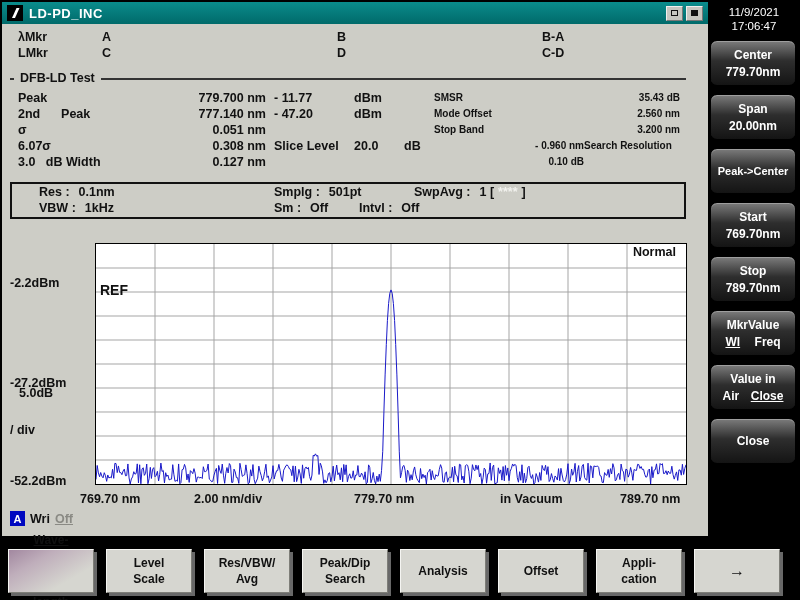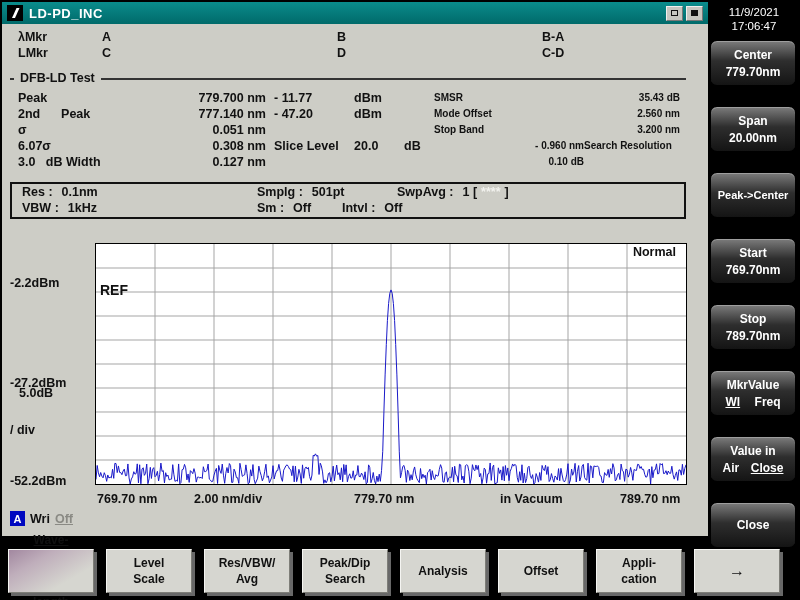--- a/index.html
+++ b/index.html
@@ -44,47 +44,47 @@
   .mleft .c3 { padding-left:8px; }
   .mright { position:absolute; left:432px; top:66px; display:grid;
     grid-template-columns:150px 96px;
     font-weight:bold; font-size:10px; line-height:16px; white-space:pre; }
   .mright .c2 { text-align:right; }
 
   .sbox { position:absolute; left:8px; top:158px; width:676px; height:37px;
     border:2px solid #111; font-weight:bold; font-size:12.5px; }
   .sbox .srow { position:absolute; left:0; right:0; height:16px; }
   .srow1 { top:1px; } .srow2 { top:17px; }
-  .sg { position:absolute; white-space:pre; }
+  .sg { position:absolute; white-space:pre;margin-left:17px; }
   .p1 { left:10px; } .p2 { left:245px; } .p3 { left:385px; } .p3b { left:330px; }
   .sg .val { margin-left:9px; }
   .stars { color:#f2f2ee; margin:0 4px; }
 
   
   .plot { position:absolute; left:93px; top:219px; width:592px; height:242px;
     background:#fff; border:1px solid #000; }
   .plot svg { position:absolute; left:0; top:0; width:100%; height:100%; }
   .normal { position:absolute; right:10px; top:1px; font-weight:bold; font-size:12.5px; }
   .ref { position:absolute; left:4px; top:38px; font-size:14px; font-weight:bold; }
 
   .ylab { position:absolute; left:8px; font-weight:bold; font-size:12.5px; }
   .y1 { top:252px; } .y2 { top:352px; } .y3 { top:362px;margin-left:9px; } .y4 { top:399px; } .y5 { top:450px; }
 
   .xlab { position:absolute; top:468px; font-weight:bold; font-size:12.5px; }
-  .x1 { left:78px;margin-left:17px; } .x2 { left:192px; } .x3 { left:352px; } .x4 { left:498px; } .x5 { left:618px; }
+  .x1 { left:78px; } .x2 { left:192px; } .x3 { left:352px; } .x4 { left:498px; } .x5 { left:618px; }
 
   .tstatus { position:absolute; left:8px; top:487px; display:flex; align-items:center;
     gap:5px; font-weight:bold; font-size:12.5px; }
   .tbox { width:15px; height:15px; background:#0008c0; color:#fff; font-size:11px;
     display:flex; align-items:center; justify-content:center; }
   .toff { color:#8a8a84; text-decoration:underline; }
 
   
   .sidebar { position:absolute; left:710px; top:40px; width:86px;
-    display:flex; flex-direction:column; gap:20px; }
+    display:flex; flex-direction:column; gap:8px; }
   .skey { height:46px; border-radius:7px; border:1px solid #000;
     background:linear-gradient(#7c7c7c,#2e2e2e 45%,#141414);
     box-shadow:inset 0 1px 0 #9e9e9e;
     color:#fff; font-weight:bold; font-size:12px; text-align:center;
     display:flex; flex-direction:column; justify-content:center; gap:3px; cursor:pointer; }
   .skey .small { font-size:11px; }
   .opts { display:flex; justify-content:space-evenly; }
   .sel { text-decoration:underline; }
 
   

